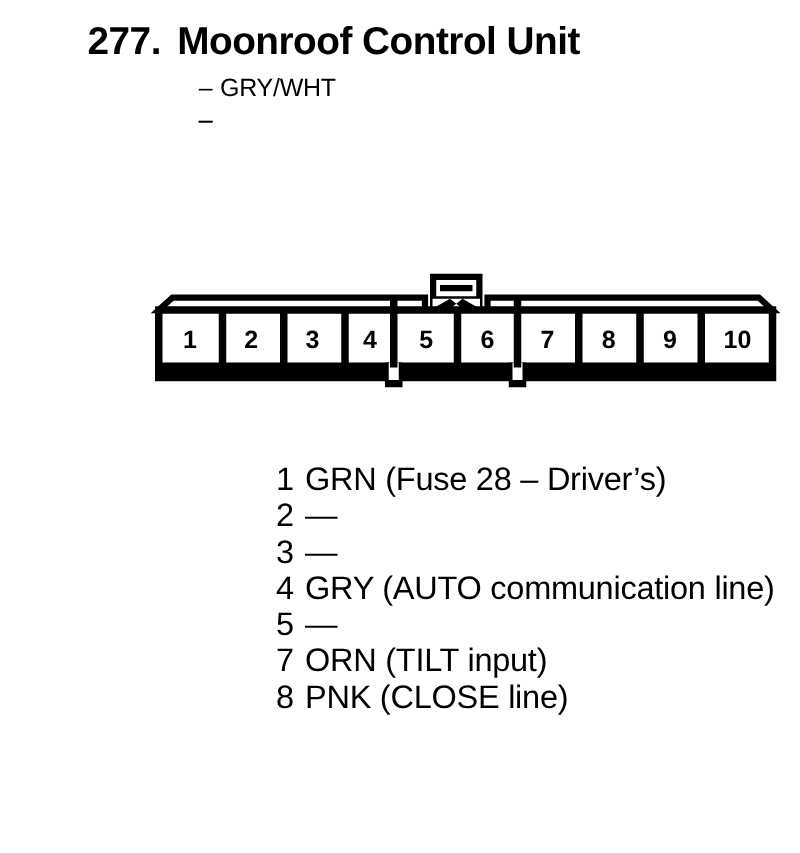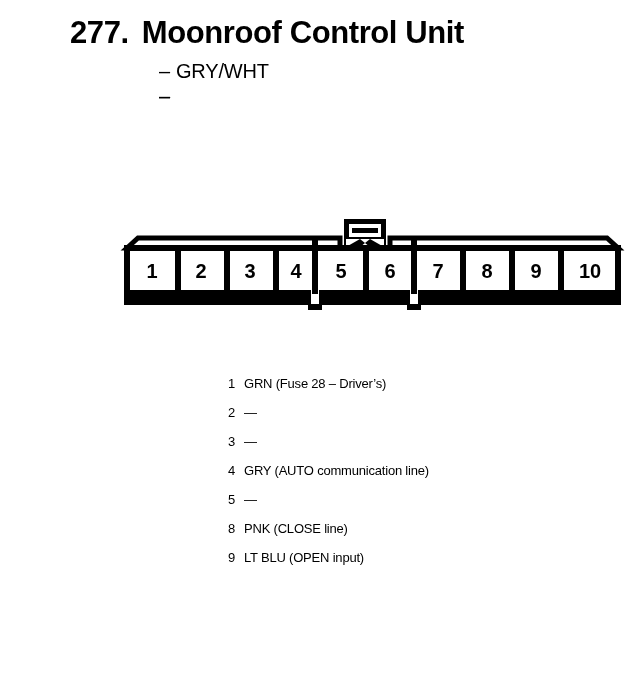--- a/index.html
+++ b/index.html
@@ -75,21 +75,21 @@
     position: absolute;
     left: 0px;
     top: 369px;
     width: 640px;
   }
   .pin-row {
     display: block;
     height: 29px;
     line-height: 29px;
     white-space: nowrap;
-    font-size: 13px;
+    font-size: 26px;
     letter-spacing: -0.2px;
   }
   .pin-number {
     display: inline-block;
     width: 235px;
     text-align: right;
     padding-right: 0;
   }
   .pin-desc {
     display: inline-block;
@@ -192,19 +192,19 @@
   <div class="pin-row">
     <span class="pin-number">3</span><span class="pin-desc">—</span>
   </div>
   <div class="pin-row">
     <span class="pin-number">4</span><span class="pin-desc">GRY (AUTO communication line)</span>
   </div>
   <div class="pin-row">
     <span class="pin-number">5</span><span class="pin-desc">—</span>
   </div>
   <div class="pin-row">
+    <span class="pin-number">7</span><span class="pin-desc">ORN (TILT input)</span>
+  </div>
+  <div class="pin-row">
     <span class="pin-number">8</span><span class="pin-desc">PNK (CLOSE line)</span>
   </div>
-  <div class="pin-row">
-    <span class="pin-number">9</span><span class="pin-desc">LT BLU (OPEN input)</span>
-  </div>
 
 </div>
 
 </body></html>

